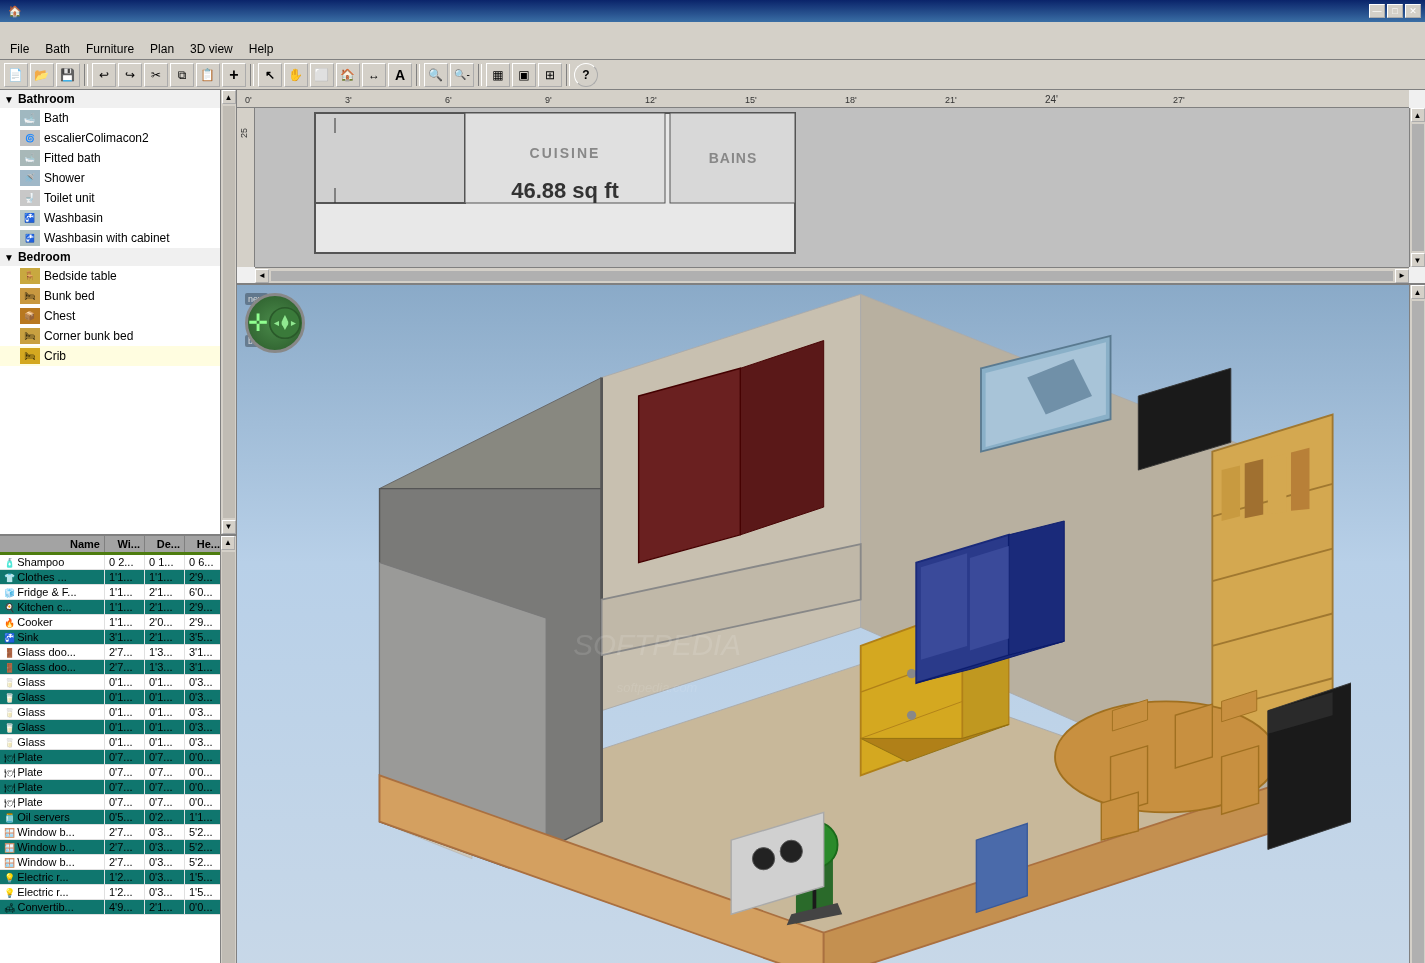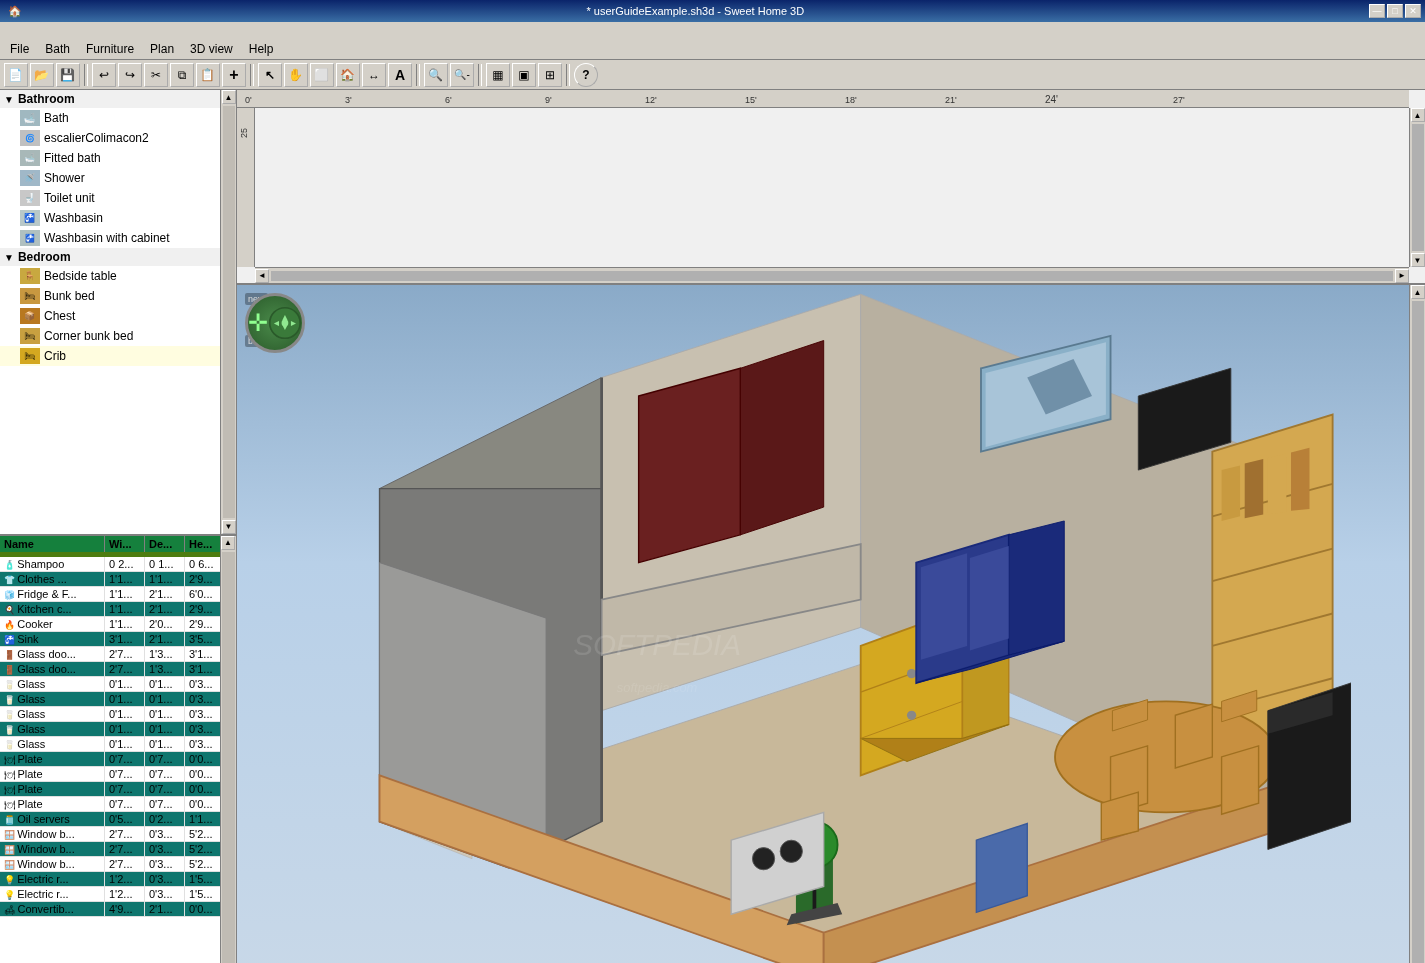--- a/index.html
+++ b/index.html
@@ -113,24 +113,25 @@
 
     
     .furniture-table {
       height: 400px;
       overflow-y: auto;
       font-size: 11px;
     }
     .table-header {
       display: grid;
       grid-template-columns: 105px 40px 40px 40px;
-      background: #15803d;
-      border-bottom: 5px solid #4d7c0f;
+      background: #a3a3a3;
+      border-bottom: 3px solid #4d7c0f;
       position: sticky;
       top: 0;
+      text-align: right;
     }
     .table-header-cell {
       padding: 2px 4px;
       border-right: 1px solid #808080;
       font-weight: bold;
       font-size: 11px;
     }
     .table-row {
       display: grid;
       grid-template-columns: 105px 40px 40px 40px;
@@ -202,21 +203,20 @@
       font-size: 24px;
     }
   </style>
 </head>
 <body>
 
 <div class="title-bar">
   <div style="display:flex;align-items:center;gap:4px;padding-left:4px;">
     <span>🏠</span>
   </div>
-  <div class="title-bar-title">* userGuideExample.sh3d - Sweet Home 3D</div>
   <div class="title-bar-controls">
     <div class="title-bar-btn">—</div>
     <div class="title-bar-btn">□</div>
     <div class="title-bar-btn">✕</div>
   </div>
 </div>
 
 <div class="menu-bar">
   <span class="menu-item">File</span>
   <span class="menu-item">Bath</span>
@@ -511,20 +511,42 @@
           <span style="position:absolute;left:708px;bottom:2px;font-size:9px;color:#333;">21'</span>
           <span style="position:absolute;left:808px;bottom:2px;font-size:10px;color:#333;">24'</span>
           <span style="position:absolute;left:908px;bottom:2px;font-size:9px;color:#333;margin-left:28px;">27'</span>
         </div>
       </div>
 
       <div style="position:absolute;top:18px;left:0;width:18px;bottom:16px;background:#d4d0c8;border-right:1px solid #808080;z-index:5;">
         <span style="position:absolute;top:20px;left:2px;font-size:9px;color:#333;writing-mode:vertical-rl;transform:rotate(180deg);">25</span>
       </div>
 
+      <div style="position:absolute;top:18px;left:18px;right:16px;bottom:16px;background:#c8c8c8;overflow:hidden;">
+
+        <svg width="100%" height="100%" style="position:absolute;top:0;left:0;">
+
+          <rect width="100%" height="100%" fill="#c0c0c0"></rect>
+
+          <rect x="60" y="5" width="480" height="140" fill="#e8e8e8" stroke="#555" stroke-width="2"></rect>
+
+          <rect x="60" y="5" width="150" height="90" fill="#d0d0d0" stroke="#555" stroke-width="2"></rect>
+
+          <rect x="210" y="5" width="200" height="90" fill="#e0e0e0" stroke="#555" stroke-width="1"></rect>
+          <text x="310" y="50" text-anchor="middle" font-size="14" font-weight="bold" fill="#888" letter-spacing="2">CUISINE</text>
+
+          <text x="310" y="90" text-anchor="middle" font-size="22" font-weight="bold" fill="#333">46.88 sq ft</text>
+
+          <rect x="415" y="5" width="125" height="90" fill="#d8d8d8" stroke="#555" stroke-width="1"></rect>
+          <text x="478" y="55" text-anchor="middle" font-size="14" font-weight="bold" fill="#888" letter-spacing="1">BAINS</text>
+
+          <line x1="80" y1="25" x2="80" y2="10" stroke="#333" stroke-width="1" marker-end="url(#arrow)"></line>
+          <line x1="80" y1="80" x2="80" y2="95" stroke="#333" stroke-width="1"></line>
+        </svg>
+      </div>
 
       <div style="position:absolute;bottom:0;left:18px;right:16px;height:16px;background:#d4d0c8;border-top:1px solid #808080;display:flex;align-items:center;">
         <div style="width:14px;height:14px;background:#d4d0c8;border:1px outset #fff;display:flex;align-items:center;justify-content:center;font-size:8px;">◄</div>
         <div style="flex:1;height:10px;background:#b0b0b0;margin:0 2px;"></div>
         <div style="width:14px;height:14px;background:#d4d0c8;border:1px outset #fff;display:flex;align-items:center;justify-content:center;font-size:8px;">►</div>
       </div>
 
       <div style="position:absolute;top:18px;right:0;width:16px;bottom:16px;background:#d4d0c8;border-left:1px solid #808080;display:flex;flex-direction:column;align-items:center;">
         <div style="width:14px;height:14px;background:#d4d0c8;border:1px outset #fff;display:flex;align-items:center;justify-content:center;font-size:8px;">▲</div>
         <div style="flex:1;width:12px;background:#b0b0b0;margin:2px 1px;"></div>

